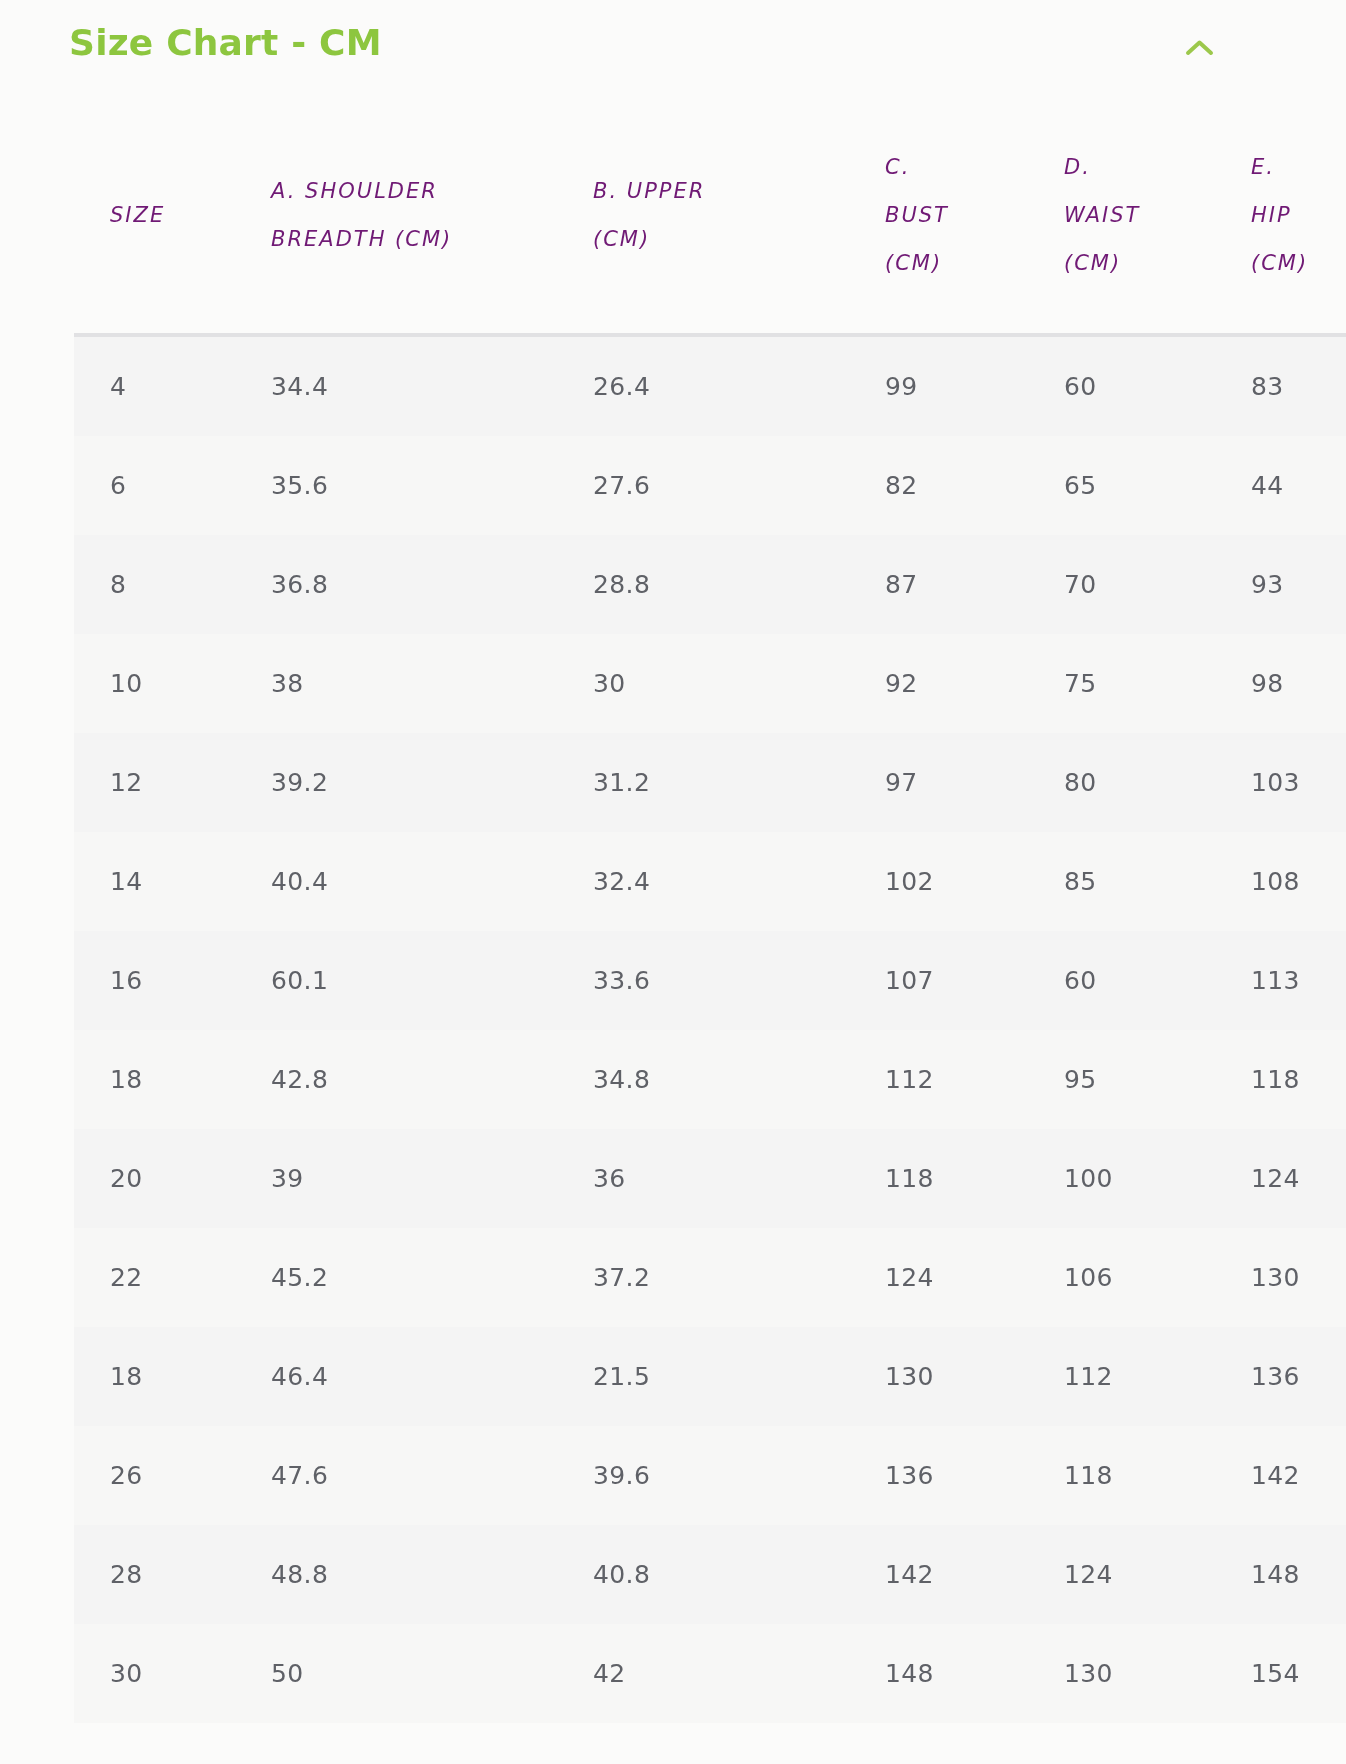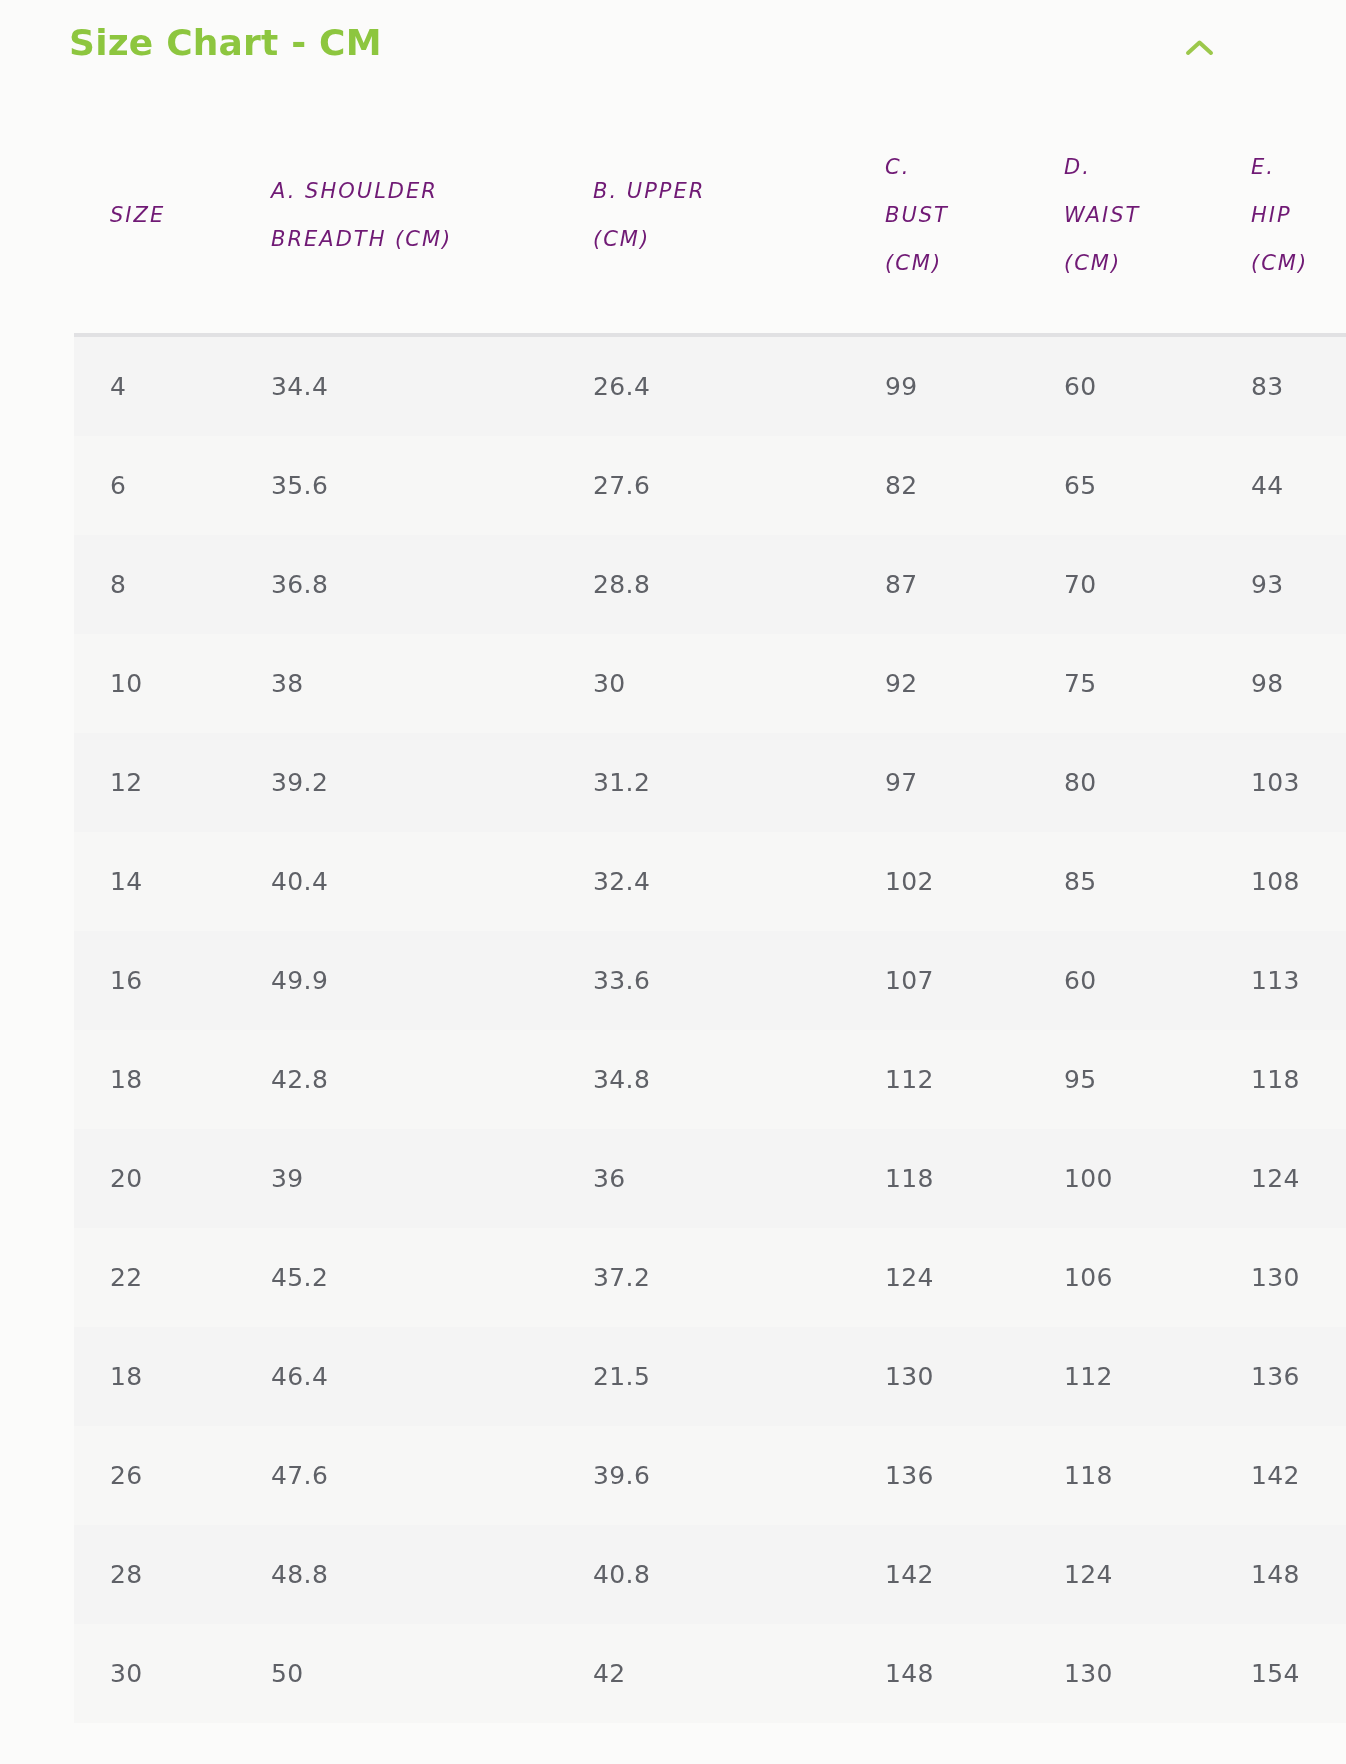--- a/index.html
+++ b/index.html
@@ -176,21 +176,21 @@
         <div class="trow even">
           <div class="cell">14</div>
           <div class="cell">40.4</div>
           <div class="cell">32.4</div>
           <div class="cell">102</div>
           <div class="cell">85</div>
           <div class="cell">108</div>
         </div>
         <div class="trow odd">
           <div class="cell">16</div>
-          <div class="cell">49.9</div>
+          <div class="cell">60.1</div>
           <div class="cell">33.6</div>
           <div class="cell">107</div>
           <div class="cell">60</div>
           <div class="cell">113</div>
         </div>
         <div class="trow even">
           <div class="cell">18</div>
           <div class="cell">42.8</div>
           <div class="cell">34.8</div>
           <div class="cell">112</div>

